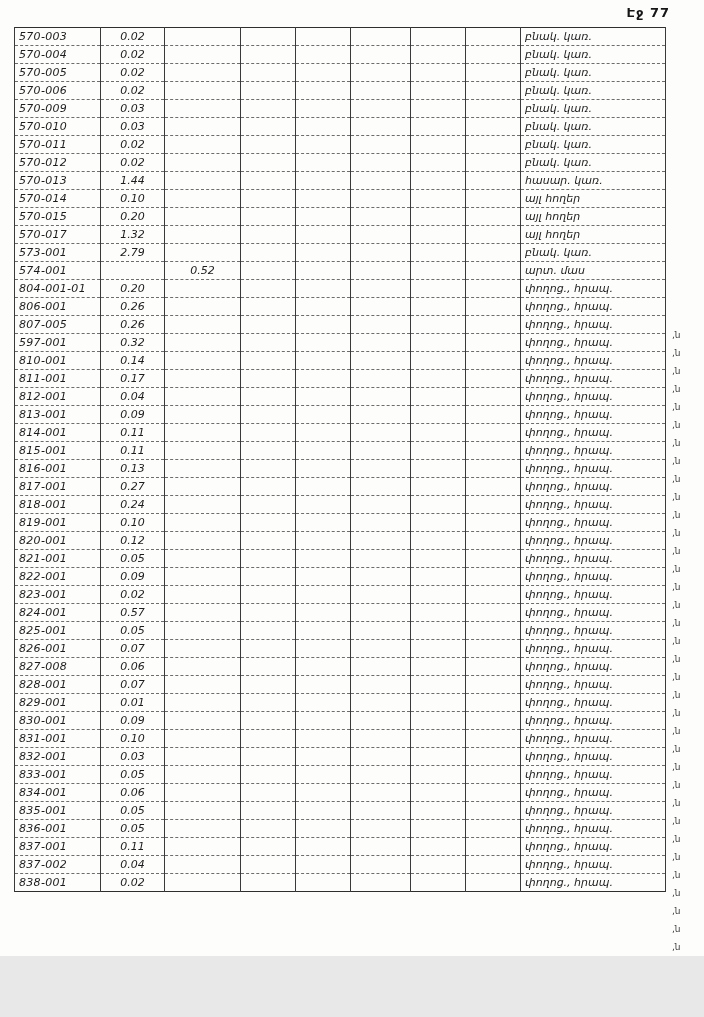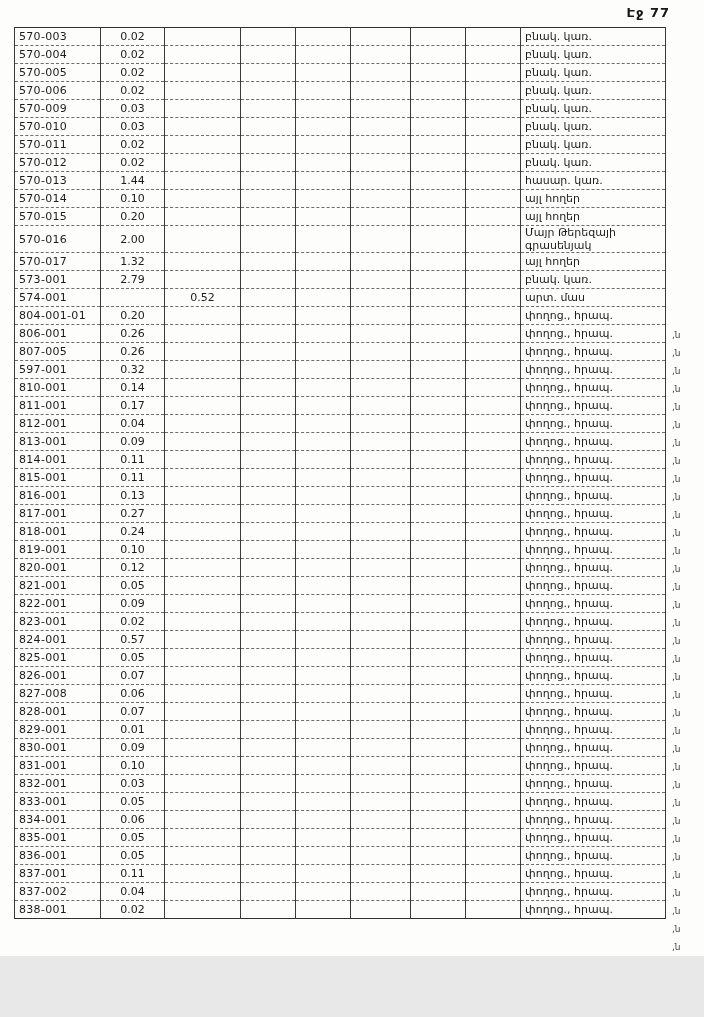--- a/index.html
+++ b/index.html
@@ -26,20 +26,21 @@
     color: #161616;
   }
   table.land-table {
     position: absolute;
     left: 14px;
     top: 27px;
     width: 651px;
     border-collapse: collapse;
     table-layout: fixed;
     border: 1px solid #2f2f2f;
+    font-style: italic;
   }
   table.land-table td {
     border-left: 1px solid #3a3a3a;
     border-right: 1px solid #3a3a3a;
     border-top: 1px dashed #6d6d6d;
     border-bottom: 1px dashed #6d6d6d;
     height: 17px;
     padding: 0 4px;
     font-size: 11px;
     line-height: 13px;
@@ -208,31 +209,20 @@
         <tr>
       <td class="c-code">570-015</td>
       <td class="c-num">0.20</td>
       <td class="c-num"></td>
       <td></td>
       <td></td>
       <td></td>
       <td></td>
       <td></td>
       <td class="c-label">այլ հողեր</td>
-    </tr>
-        <tr>
-      <td class="c-code">570-016</td>
-      <td class="c-num">2.00</td>
-      <td class="c-num"></td>
-      <td></td>
-      <td></td>
-      <td></td>
-      <td></td>
-      <td></td>
-      <td class="c-label">Մայր Թերեզայի գրասենյակ</td>
     </tr>
         <tr>
       <td class="c-code">570-017</td>
       <td class="c-num">1.32</td>
       <td class="c-num"></td>
       <td></td>
       <td></td>
       <td></td>
       <td></td>
       <td></td>

